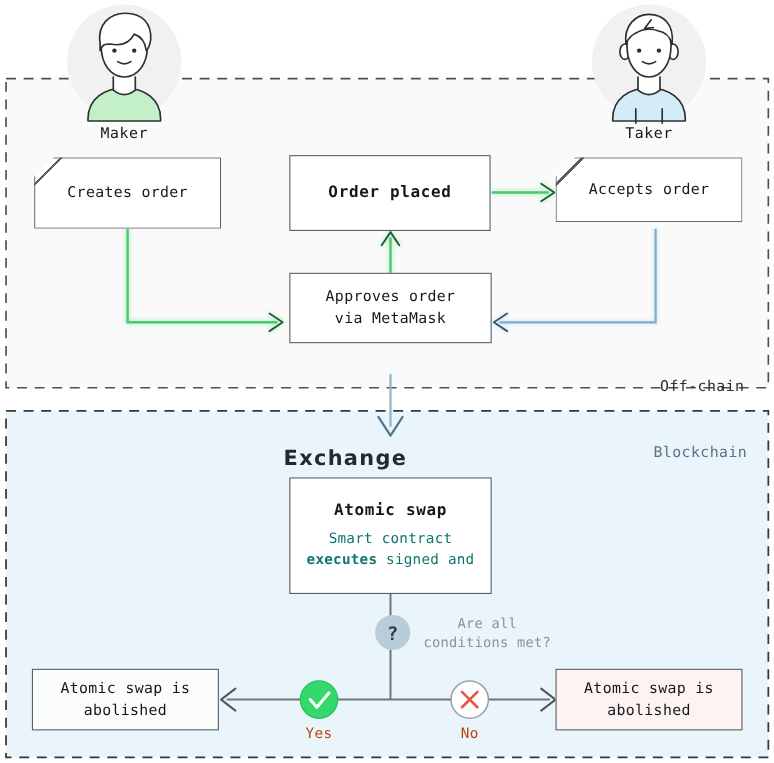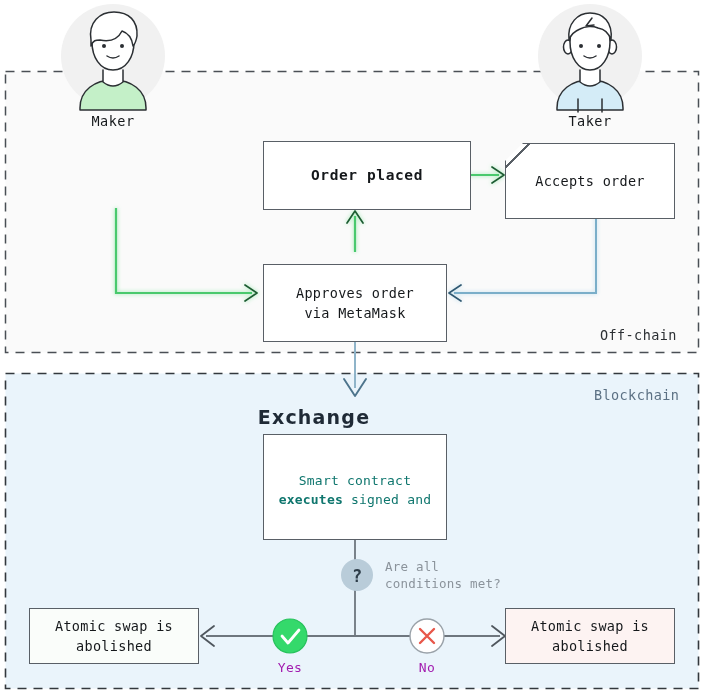--- a/index.html
+++ b/index.html
@@ -22,20 +22,21 @@
     left: 0;
     top: 0;
     width: 704px;
     height: 694px;
   }
   .zone-label {
     position: absolute;
     font-family: "DejaVu Sans Mono", monospace;
     font-size: 13.5px;
     letter-spacing: 0.4px;
+    margin-top: 16px;
   }
   #offchain-label {
     left: 600px;
     top: 327px;
     color: #2b2f33;
   }
   #blockchain-label {
     left: 594px;
     top: 387px;
     color: #5c7184;
@@ -84,23 +85,23 @@
   .box-body b { font-weight: bold; }
   .box-plain {
     font-weight: normal;
     font-size: 13.5px;
     letter-spacing: 0.3px;
     line-height: 1.5;
   }
 
   
   #box-creates-order { left: 31px;  top: 143px; width: 170px; height: 65px; }
-  #box-order-placed  { left: 263px; top: 141px; width: 208px; height: 69px; }
-  #box-accepts-order { left: 505px; top: 143px; width: 170px; height: 76px; }
-  #box-approves      { left: 263px; top: 264px; width: 184px; height: 78px; }
+  #box-order-placed  { left: 263px; top: 141px; width: 183px; height: 69px; }
+  #box-accepts-order { left: 505px; top: 143px; width: 170px; height: 59px; }
+  #box-approves      { left: 263px; top: 248px; width: 184px; height: 64px; }
   #box-atomic-swap   { left: 263px; top: 434px; width: 184px; height: 106px; }
   #box-completed     { left: 29px;  top: 608px; width: 170px; height: 56px;
                        background: #fafdfa; }
   #box-abolished     { left: 505px; top: 608px; width: 170px; height: 56px;
                        background: #fdf3f2; }
 
   .exchange-heading {
     position: absolute;
     left: 0;
     top: 406px;
@@ -127,29 +128,30 @@
 
   .decision-question {
     position: absolute;
     left: 385px;
     top: 559px;
     font-family: "DejaVu Sans Mono", monospace;
     font-size: 12.5px;
     line-height: 1.35;
     letter-spacing: 0.2px;
     color: #8b939b;
+    text-align: center;
   }
   .branch-label {
     position: absolute;
     width: 90px;
     text-align: center;
     font-family: "DejaVu Sans Mono", monospace;
     font-size: 13px;
     letter-spacing: 0.4px;
-    color: #a21caf;
+    color: #c2410c;
   }
   #label-yes { left: 245px; top: 660px; }
   #label-no  { left: 382px; top: 660px; }
 </style>
 </head>
 <body>
 
 <div id="canvas">
 
   <svg class="layer" viewBox="0 0 704 694">
@@ -268,35 +270,39 @@
       <path d="M584 56 Q590 60, 596 56" stroke="#2b2f33"></path>
     </g>
   </svg>
 
   <div class="zone-label" id="offchain-label">Off-chain</div>
   <div class="zone-label" id="blockchain-label">Blockchain</div>
 
   <div class="avatar-caption" id="caption-taker">Taker</div>
   <div class="avatar-caption" id="caption-maker">Maker</div>
 
+  <div class="node-box clip-tl" id="box-creates-order">
+    <div class="box-plain">Creates order</div>
+  </div>
 
   <div class="node-box" id="box-order-placed">
     <div class="box-title">Order placed</div>
   </div>
 
   <div class="node-box clip-tl" id="box-accepts-order">
     <div class="box-plain">Accepts order</div>
   </div>
 
   <div class="node-box" id="box-approves">
     <div class="box-plain">Approves order</div>
     <div class="box-plain">via MetaMask</div>
   </div>
 
   <div class="node-box" id="box-atomic-swap">
+    <div class="box-title">Atomic swap</div>
     <div class="box-body">
       <div>Smart contract</div>
       <div><b>executes</b><span> signed and</span></div>
     </div>
   </div>
 
   <div class="node-box" id="box-completed">
     <div class="box-plain">Atomic swap is</div>
     <div class="box-plain">abolished</div>
   </div>

